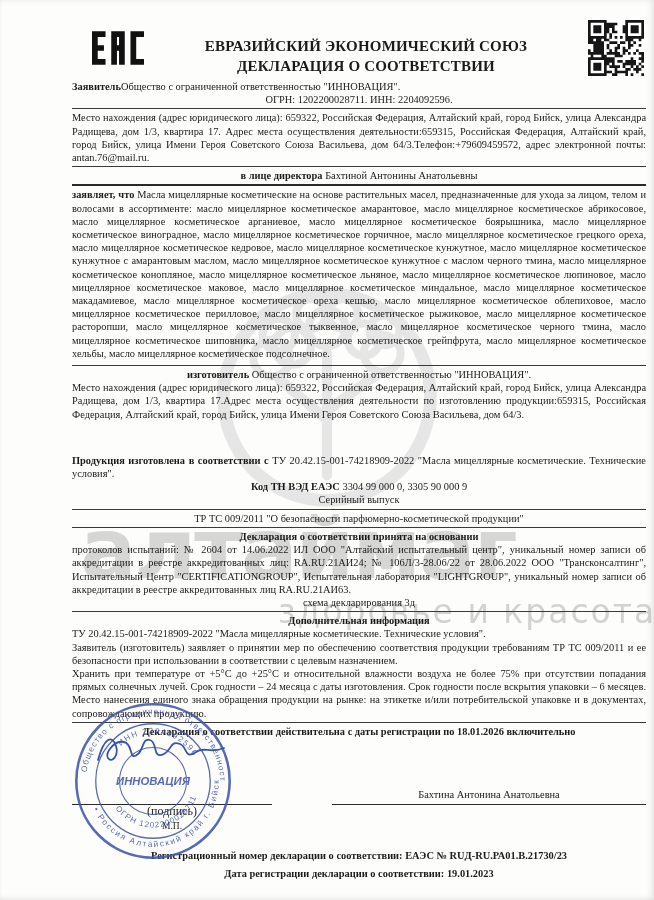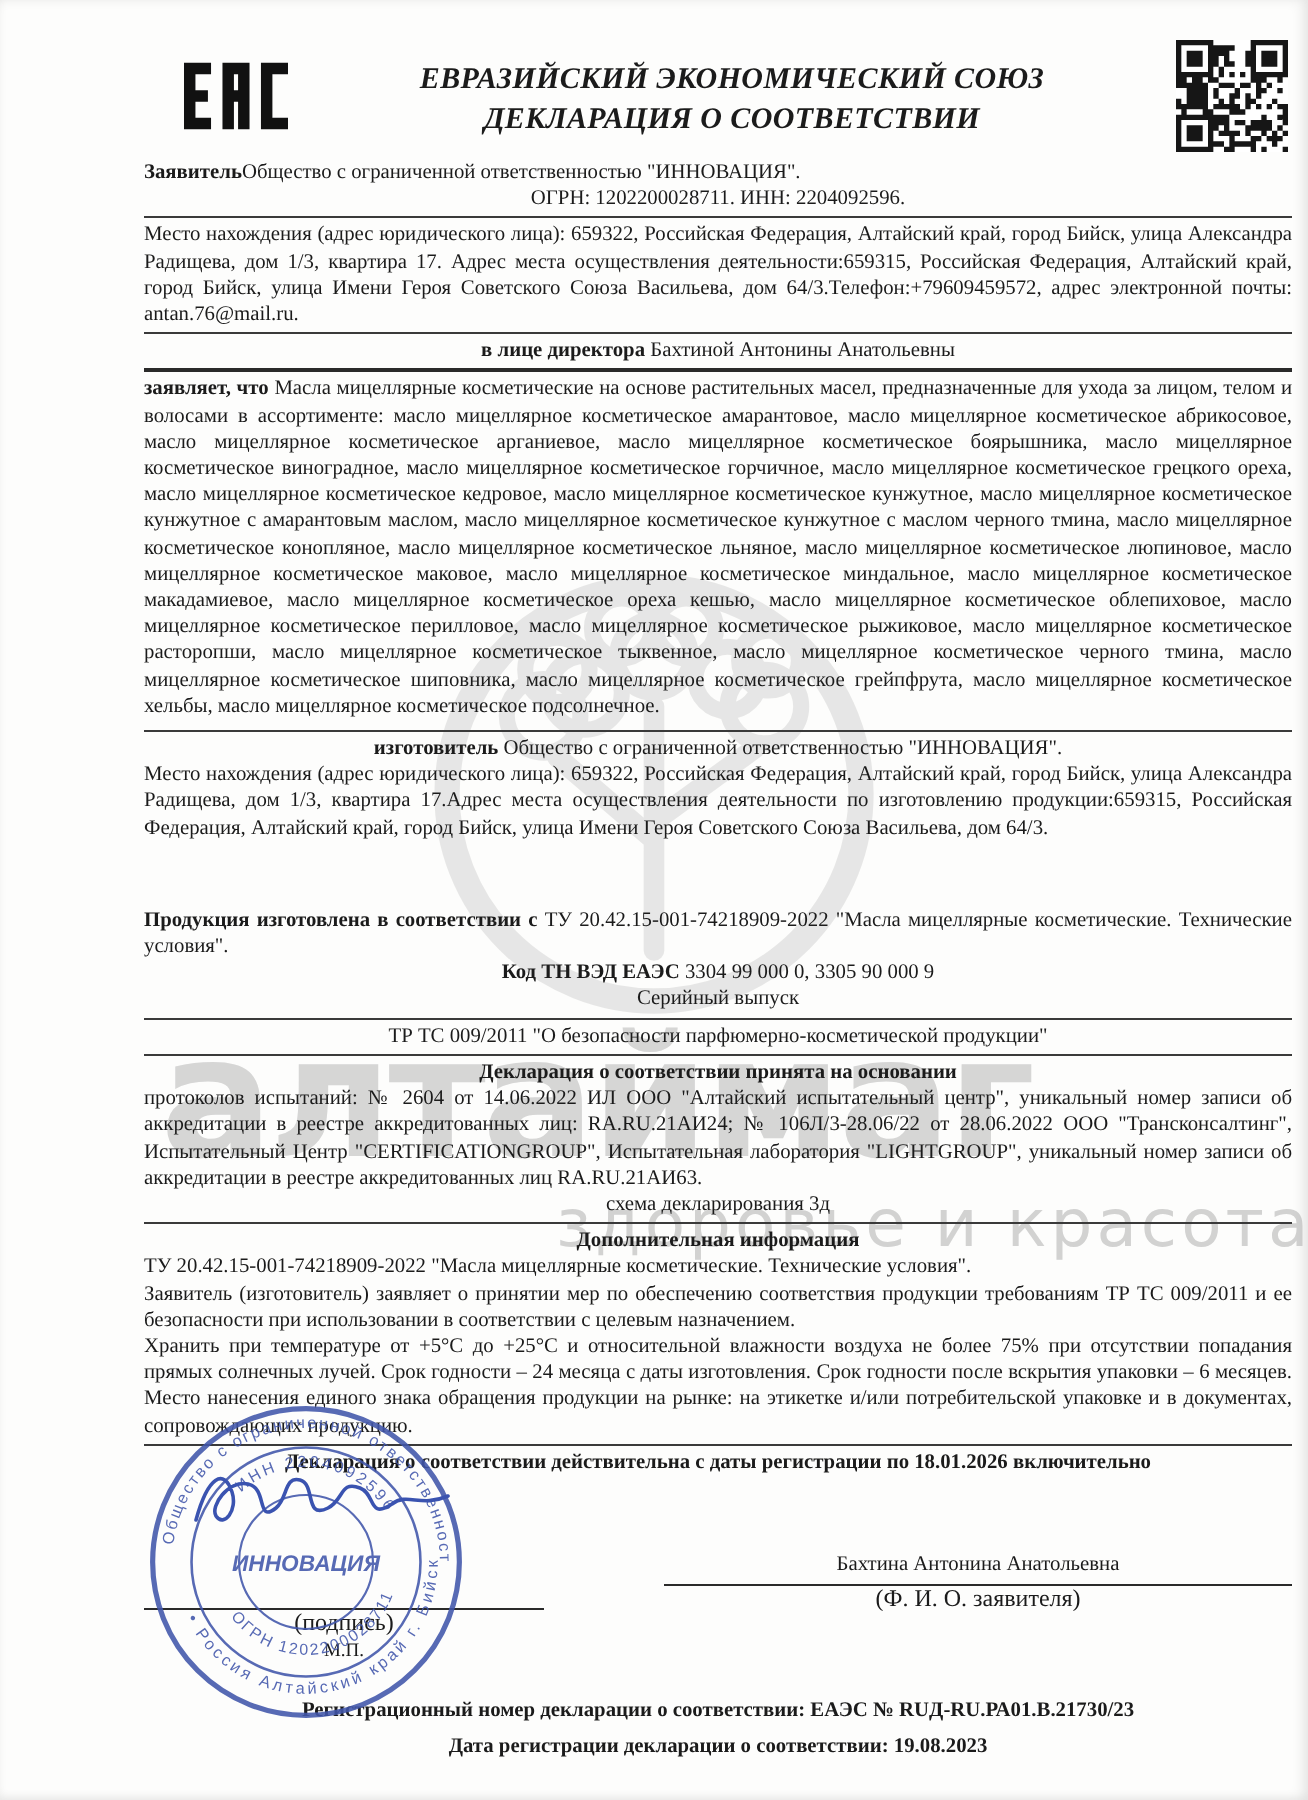--- a/index.html
+++ b/index.html
@@ -1,20 +1,20 @@
 <!DOCTYPE html>
 <html><head>
 <meta charset="utf-8">
 <style>
   html,body{margin:0;padding:0;background:#e8e8e8;}
   .page{position:relative;width:654px;height:900px;background:#fdfdfc;overflow:hidden;
         font-family:"Liberation Serif",serif;color:#1b1b1b;margin:0 auto;
         box-shadow:inset -3px 0 6px rgba(0,0,0,.08), inset 0 -2px 4px rgba(0,0,0,.04);}
   .content{position:absolute;left:72px;right:8px;top:0;z-index:2;}
-  .hdr{display:flex;align-items:center;margin-top:20px;margin-bottom:4px;font-style:italic;}
+  .hdr{display:flex;align-items:flex-end;margin-top:20px;margin-bottom:4px;}
   .eac-box{width:52px;height:56px;flex:0 0 auto;margin-left:20px;}
   .titles{flex:1;text-align:center;font-weight:bold;font-size:15px;line-height:1.35;letter-spacing:.2px;padding-top:4px;}
   .qr-box{width:56px;height:56px;flex:0 0 auto;margin-right:2px;}
   p,.ln{font-size:10.4px;line-height:13.2px;margin:0;text-align:justify;}
   .b{font-weight:bold;}
   .rule{border-top:1px solid #3a3a3a;margin:2px 0;}
   .rule2{border-top:2px solid #2a2a2a;margin:2px 0;}
   .nj{text-align:center;}
   .sigrow{display:flex;margin-top:34px;}
   .sig-l{width:200px;text-align:center;}
@@ -114,29 +114,28 @@
 
     <p class="nj b">Декларация о соответствии  действительна с даты регистрации по 18.01.2026 включительно</p>
 
     <div class="sigrow">
       <div class="sig-l">
         <div class="sigline" style="margin-top:32px;"></div>
         <div class="cap">(подпись)</div>
         <div class="mp">М.П.</div>
       </div>
       <div class="sig-r">
-        <div class="ln nj" style="text-align:center;margin-top:4px;">Бахтина Антонина Анатольевна</div>
+        <div class="ln nj" style="text-align:center;margin-top:16px;">Бахтина Антонина Анатольевна</div>
         <div class="sigline" style="margin-top:3px;"></div>
-        <div class="cap">(Ф. И. О. заявителя)</div>
       </div>
     </div>
 
     <div class="reg">
       <p class="nj b"><span>Регистрационный номер декларации о соответствии: </span><span>ЕАЭС № RUД-RU.РА01.В.21730/23</span></p>
-      <p class="nj b" style="margin-top:5px;"><span>Дата регистрации декларации о соответствии: </span><span>19.08.2023</span></p>
+      <p class="nj b" style="margin-top:5px;"><span>Дата регистрации декларации о соответствии: </span><span>19.01.2023</span></p>
     </div>
   </div>
 
   <svg class="stamp" viewBox="0 0 150 150">
     <defs>
       <path id="arcTopOut" d="M 13,75 A 62,62 0 1 1 137,75"></path>
       <path id="arcBotOut" d="M 14,75 A 61,61 0 1 0 136,75"></path>
       <path id="arcTopIn" d="M 31,75 A 44,44 0 1 1 119,75"></path>
       <path id="arcBotIn" d="M 32,75 A 43,43 0 1 0 118,75"></path>
     </defs>

